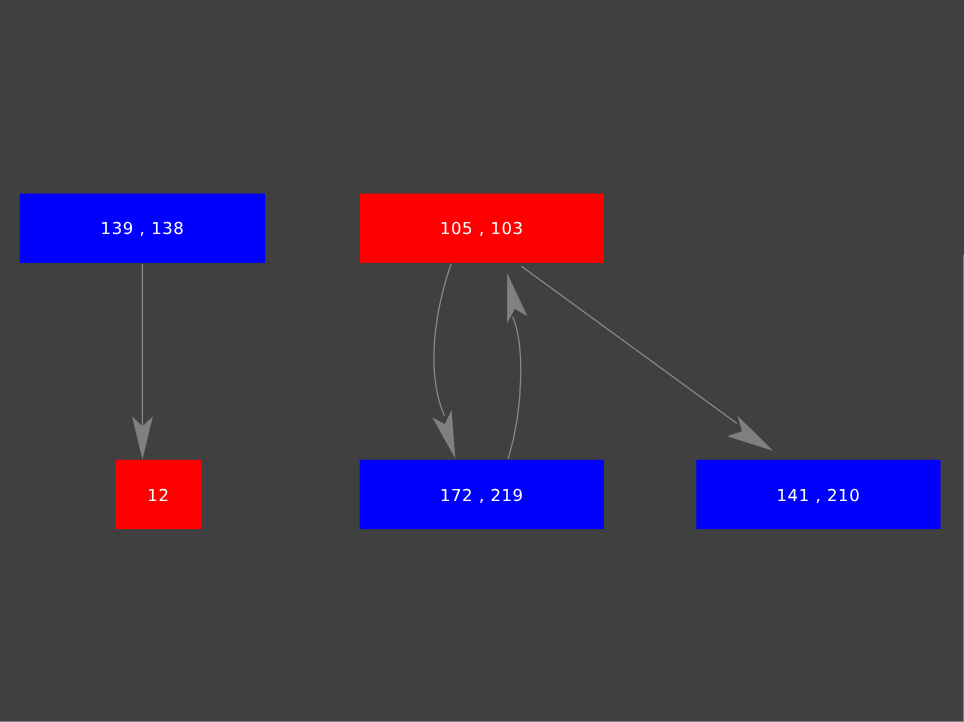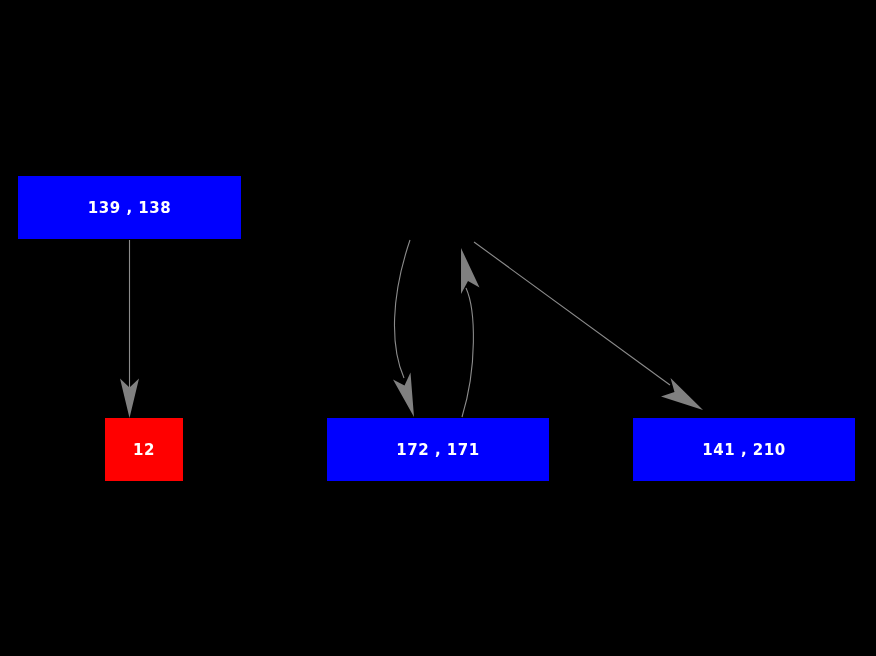--- a/index.html
+++ b/index.html
@@ -10,22 +10,21 @@
   body {
     width: 876px;
     height: 656px;
     font-family: "DejaVu Sans", sans-serif;
     overflow: hidden;
   }
   #graph-canvas {
     position: relative;
     width: 876px;
     height: 656px;
-    background: #000000;
-    font-weight: bold;
+    background: #404040;
   }
   .edge-layer {
     position: absolute;
     left: 0;
     top: 0;
     width: 876px;
     height: 656px;
   }
   .node {
     position: absolute;
@@ -65,26 +64,29 @@
     <g>
       <path d="M 474 242 L 670 385" fill="none" stroke="#8c8c8c" stroke-width="1.1"></path>
       <path d="M 703 410 L 661 396.5 L 674.5 392.0 L 670.5 378.0 Z" fill="#808080" stroke="none"></path>
     </g>
   </svg>
 
   <div class="node" style="left:18px; top:176px; width:223px; height:63px; background:#0000ff;">
     <span>139 , 138</span>
   </div>
 
+  <div class="node" style="left:327px; top:176px; width:222px; height:63px; background:#ff0000;">
+    <span>105 , 103</span>
+  </div>
 
   <div class="node" style="left:91px; top:418px; width:78px; height:63px; background:#ff0000;margin-left:14px;">
     <span>12</span>
   </div>
 
   <div class="node" style="left:327px; top:418px; width:222px; height:63px; background:#0000ff;">
-    <span>172 , 171</span>
+    <span>172 , 219</span>
   </div>
 
   <div class="node" style="left:633px; top:418px; width:222px; height:63px; background:#0000ff;">
     <span>141 , 210</span>
   </div>
 
 </div>
 
 </body></html>

